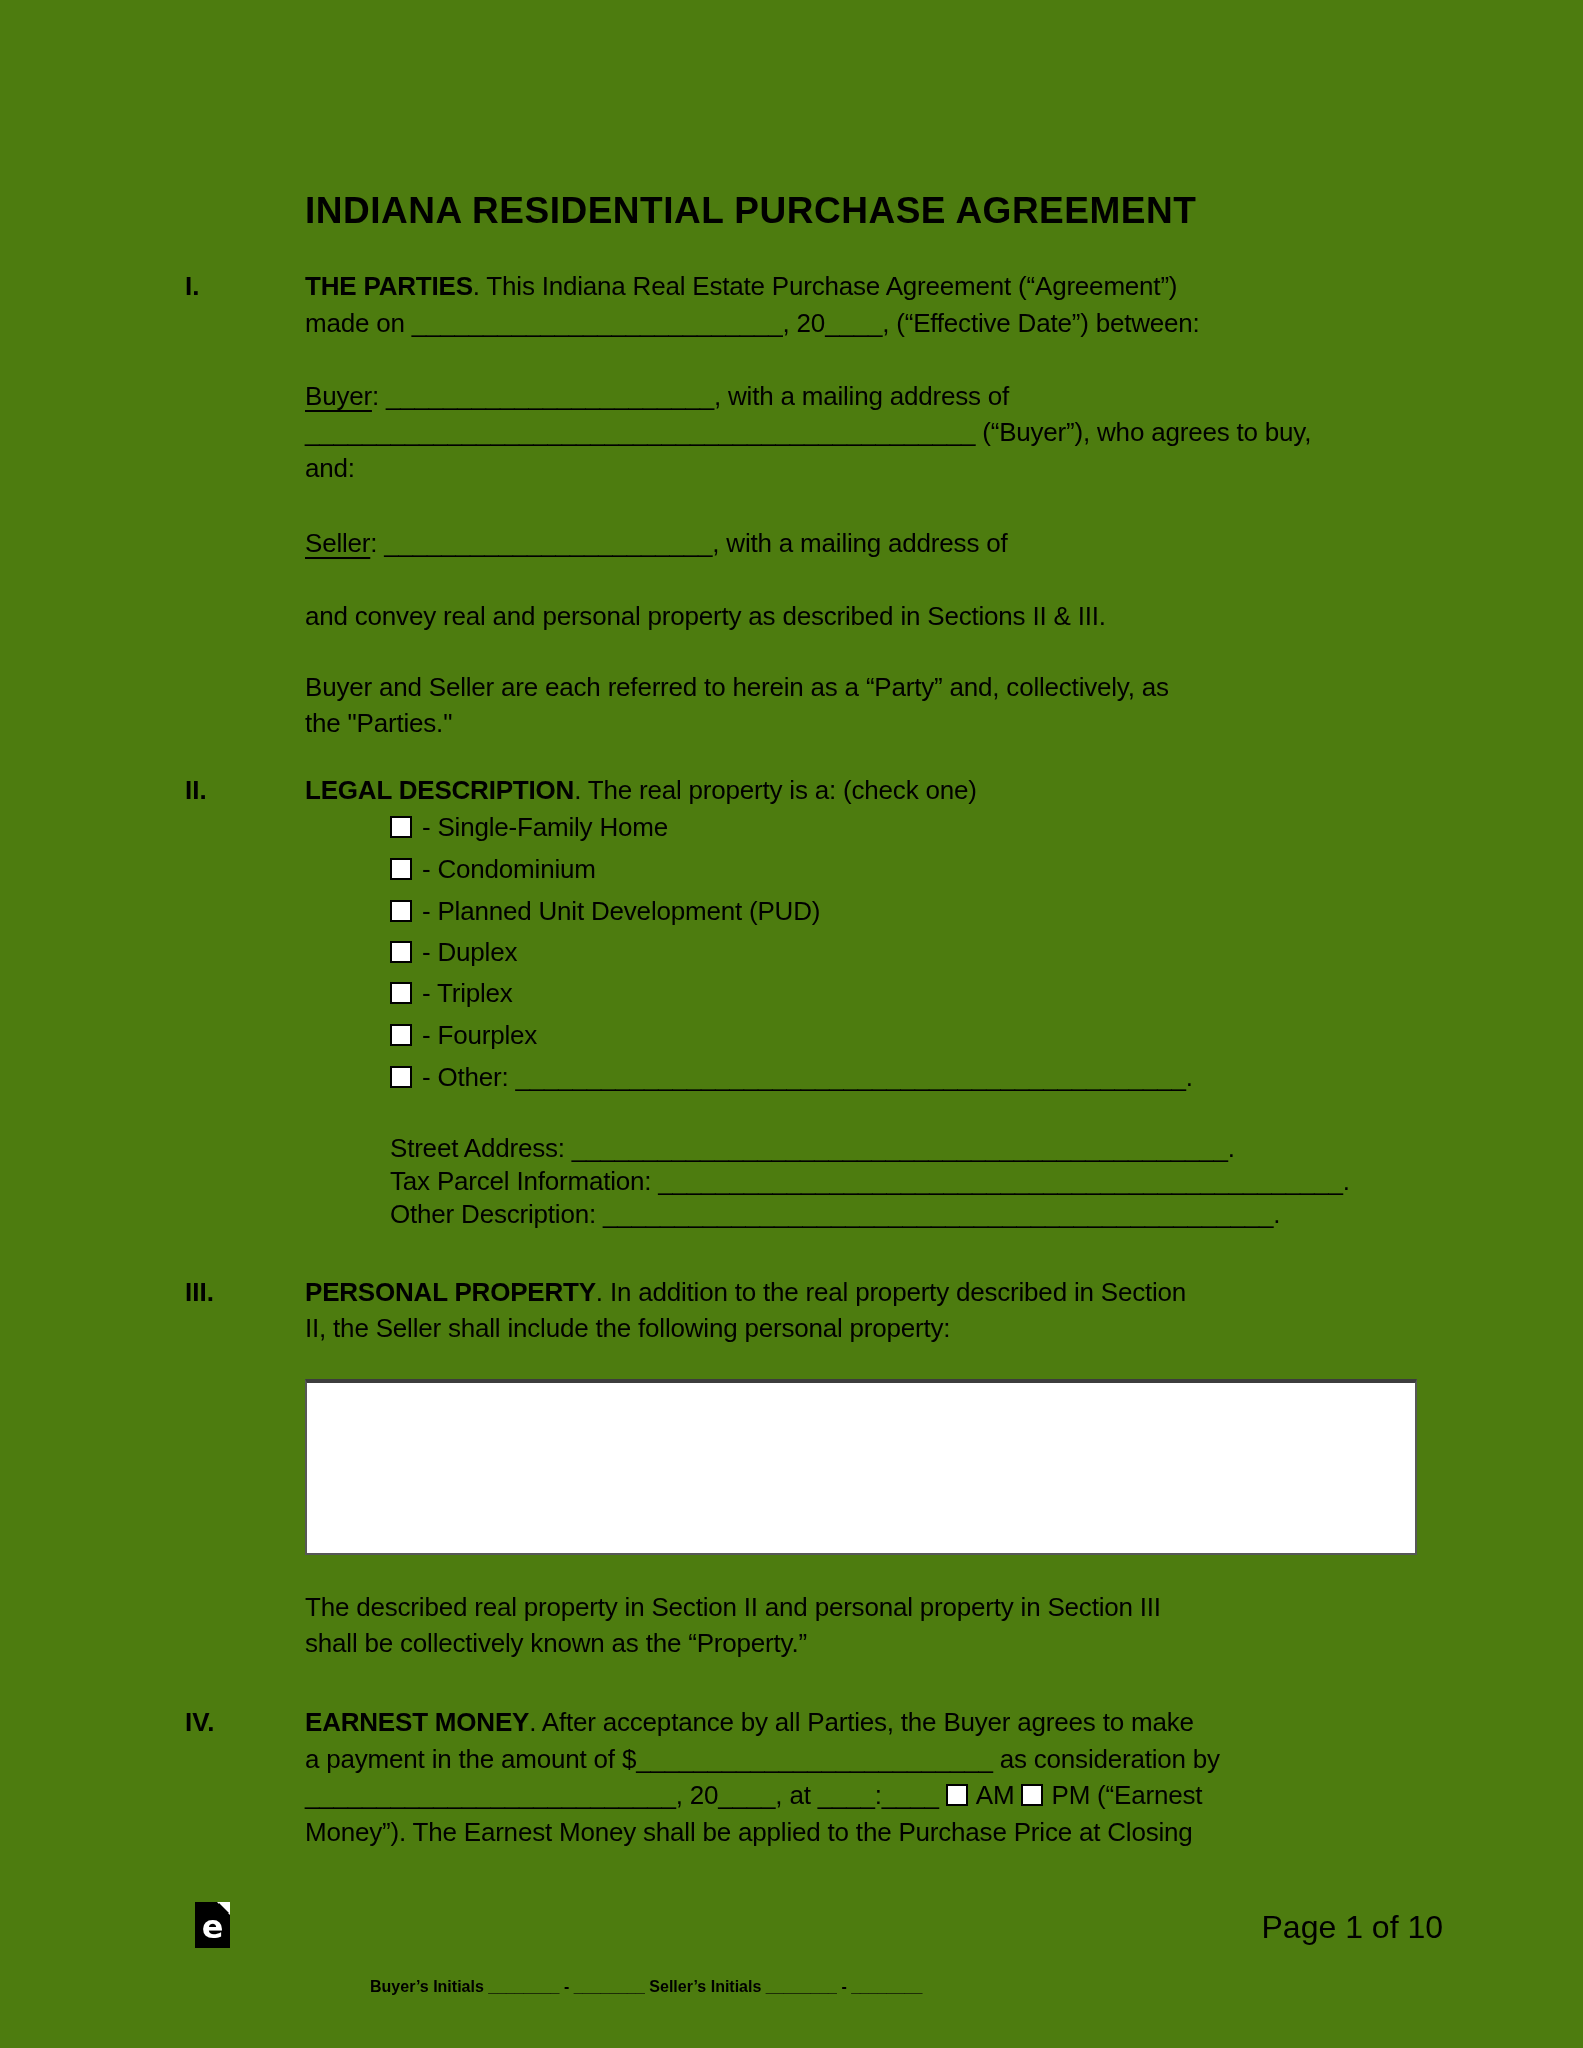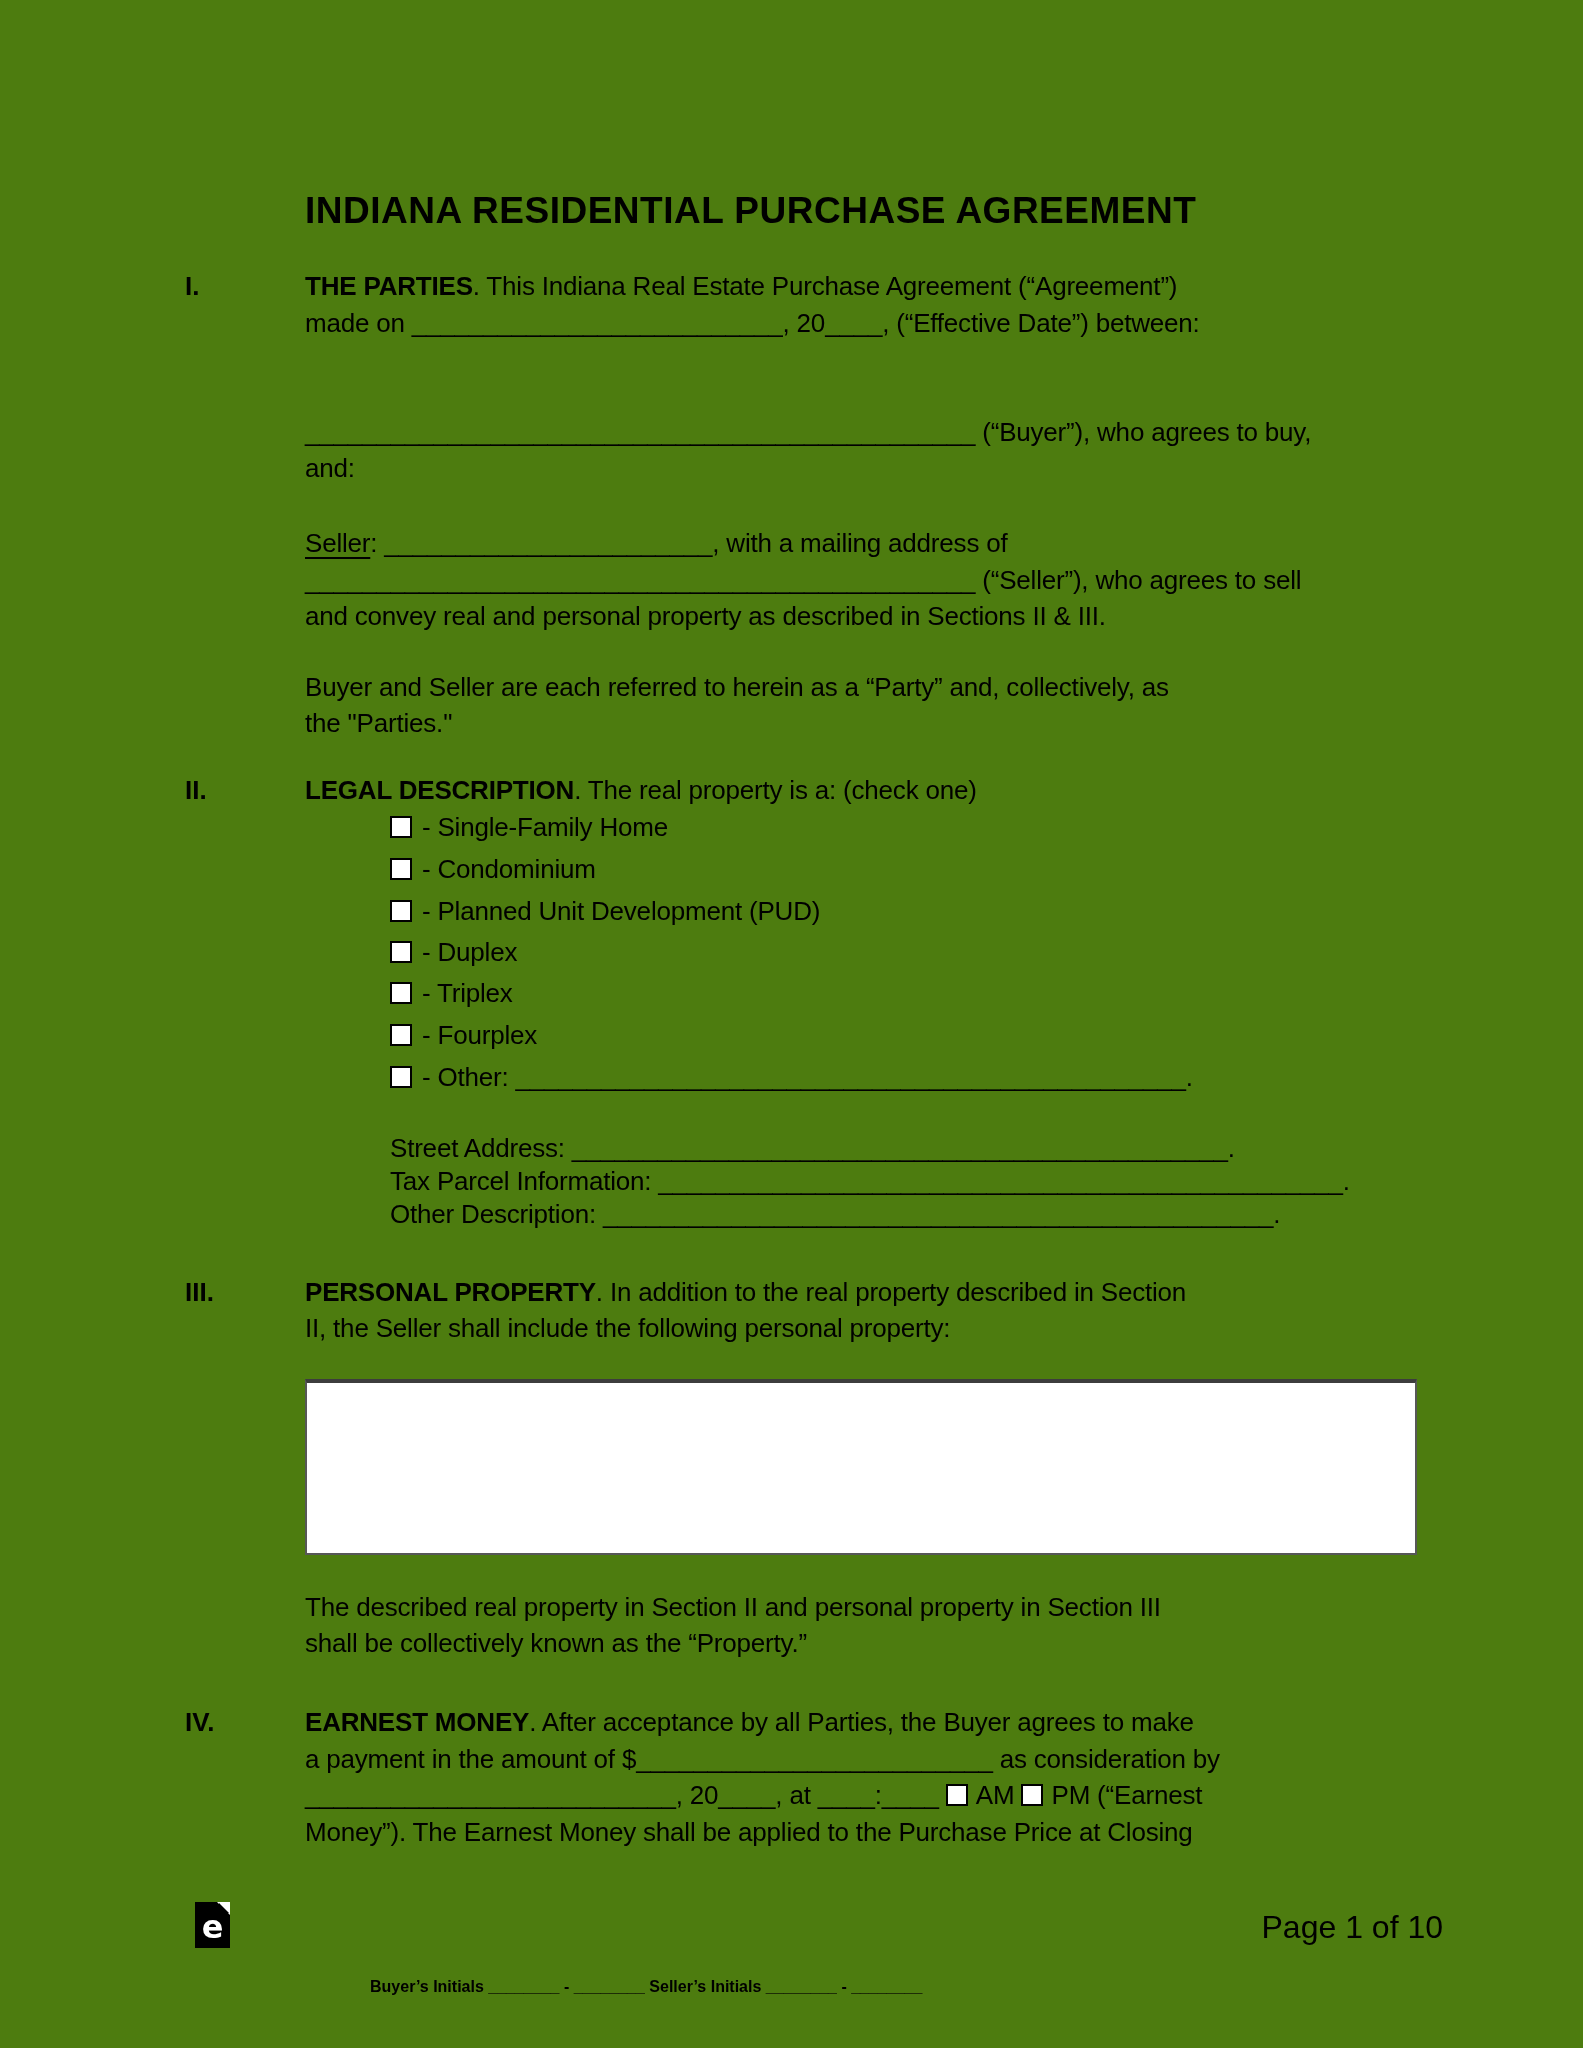--- a/index.html
+++ b/index.html
@@ -85,25 +85,25 @@
 <body>
 
 <div class="page">
 
   <div class="title">INDIANA RESIDENTIAL PURCHASE AGREEMENT</div>
 
   <div class="num" style="top:268px">I.</div>
   <div class="ln" style="top:268px"><span class="b">THE PARTIES</span><span>. This Indiana Real Estate Purchase Agreement (“Agreement”)</span></div>
   <div class="ln" style="top:305px">made on __________________________, 20____, (“Effective Date”) between:</div>
 
+  <div class="ln" style="top:378px"><span class="u">Buyer</span><span>: _______________________, with a mailing address of</span></div>
   <div class="ln" style="top:414px">_______________________________________________ (“Buyer”), who agrees to buy,</div>
   <div class="ln" style="top:450px">and:</div>
 
   <div class="ln" style="top:525px"><span class="u">Seller</span><span>: _______________________, with a mailing address of</span></div>
-  <div class="ln" style="top:562px">_______________________________________________ (“Seller”), who agrees to sell</div>
   <div class="ln" style="top:598px">and convey real and personal property as described in Sections II &amp; III.</div>
 
   <div class="ln" style="top:669px">Buyer and Seller are each referred to herein as a “Party” and, collectively, as</div>
   <div class="ln" style="top:705px">the "Parties."</div>
 
   <div class="num" style="top:772px">II.</div>
   <div class="ln" style="top:772px"><span class="b">LEGAL DESCRIPTION</span><span>. The real property is a: (check one)</span></div>
 
   <div class="ln indent" style="top:809px"><span class="cbx"></span><span>- Single-Family Home</span></div>
   <div class="ln indent" style="top:851px"><span class="cbx"></span><span>- Condominium</span></div>

